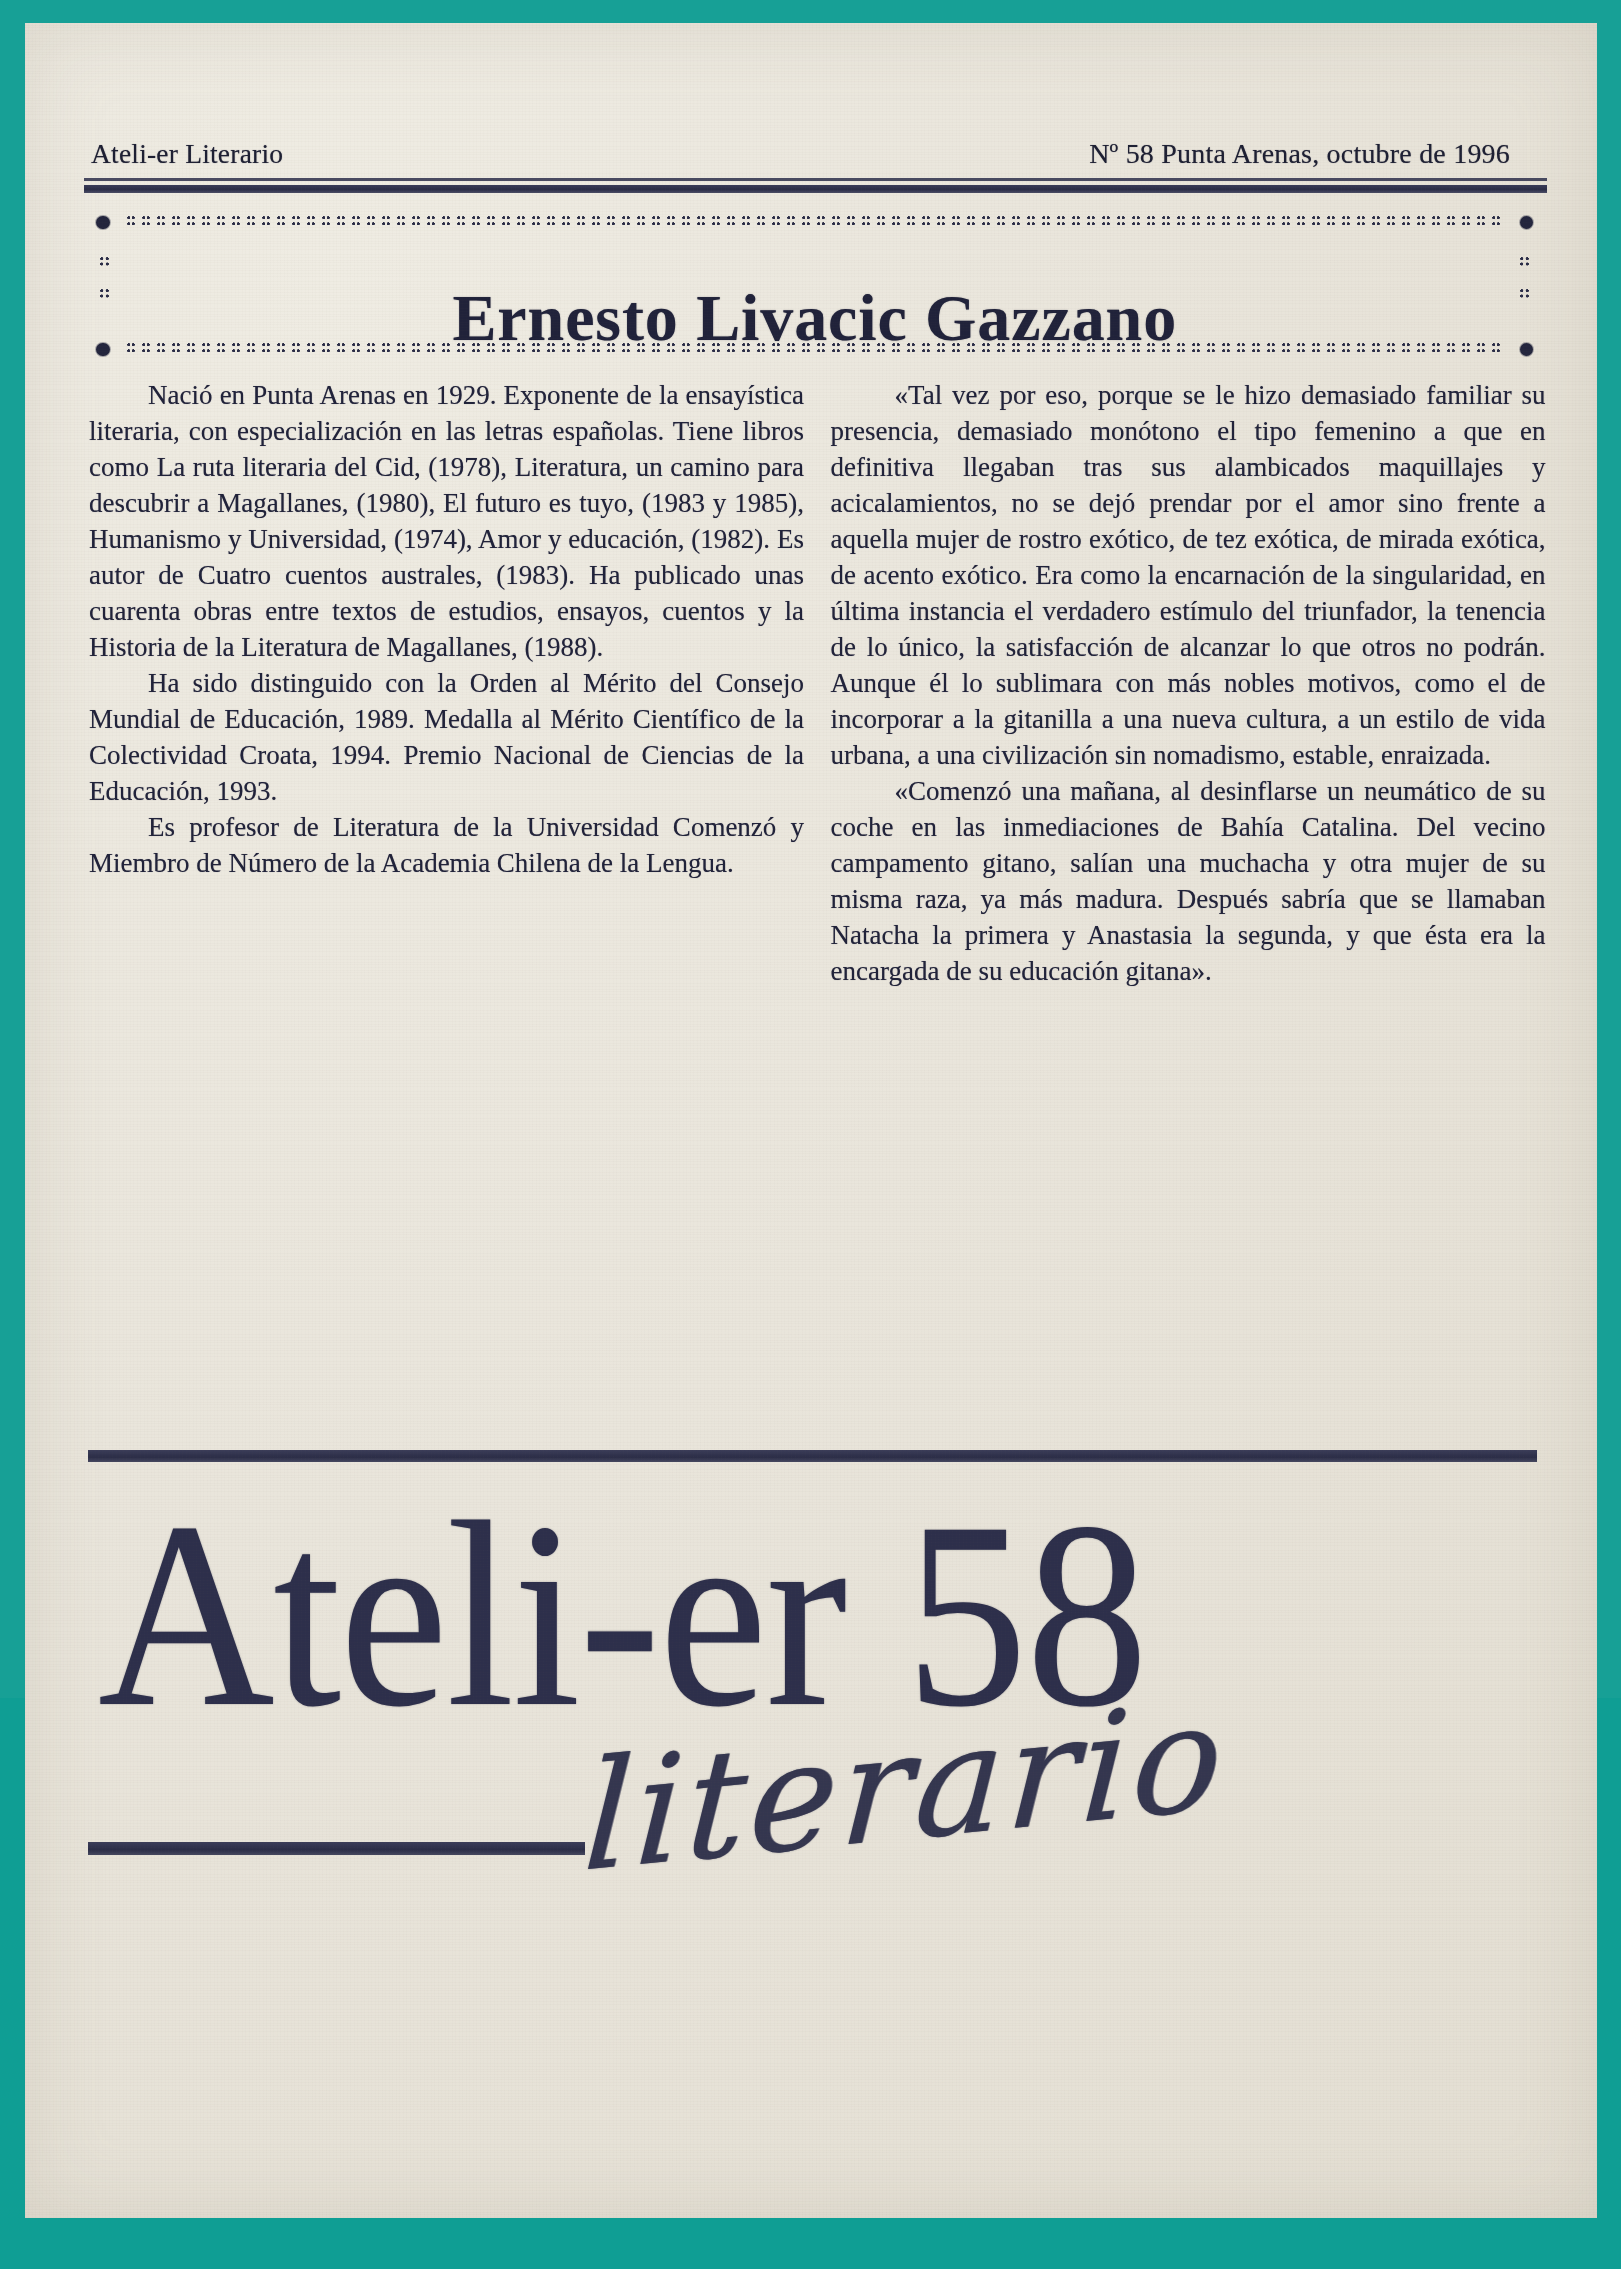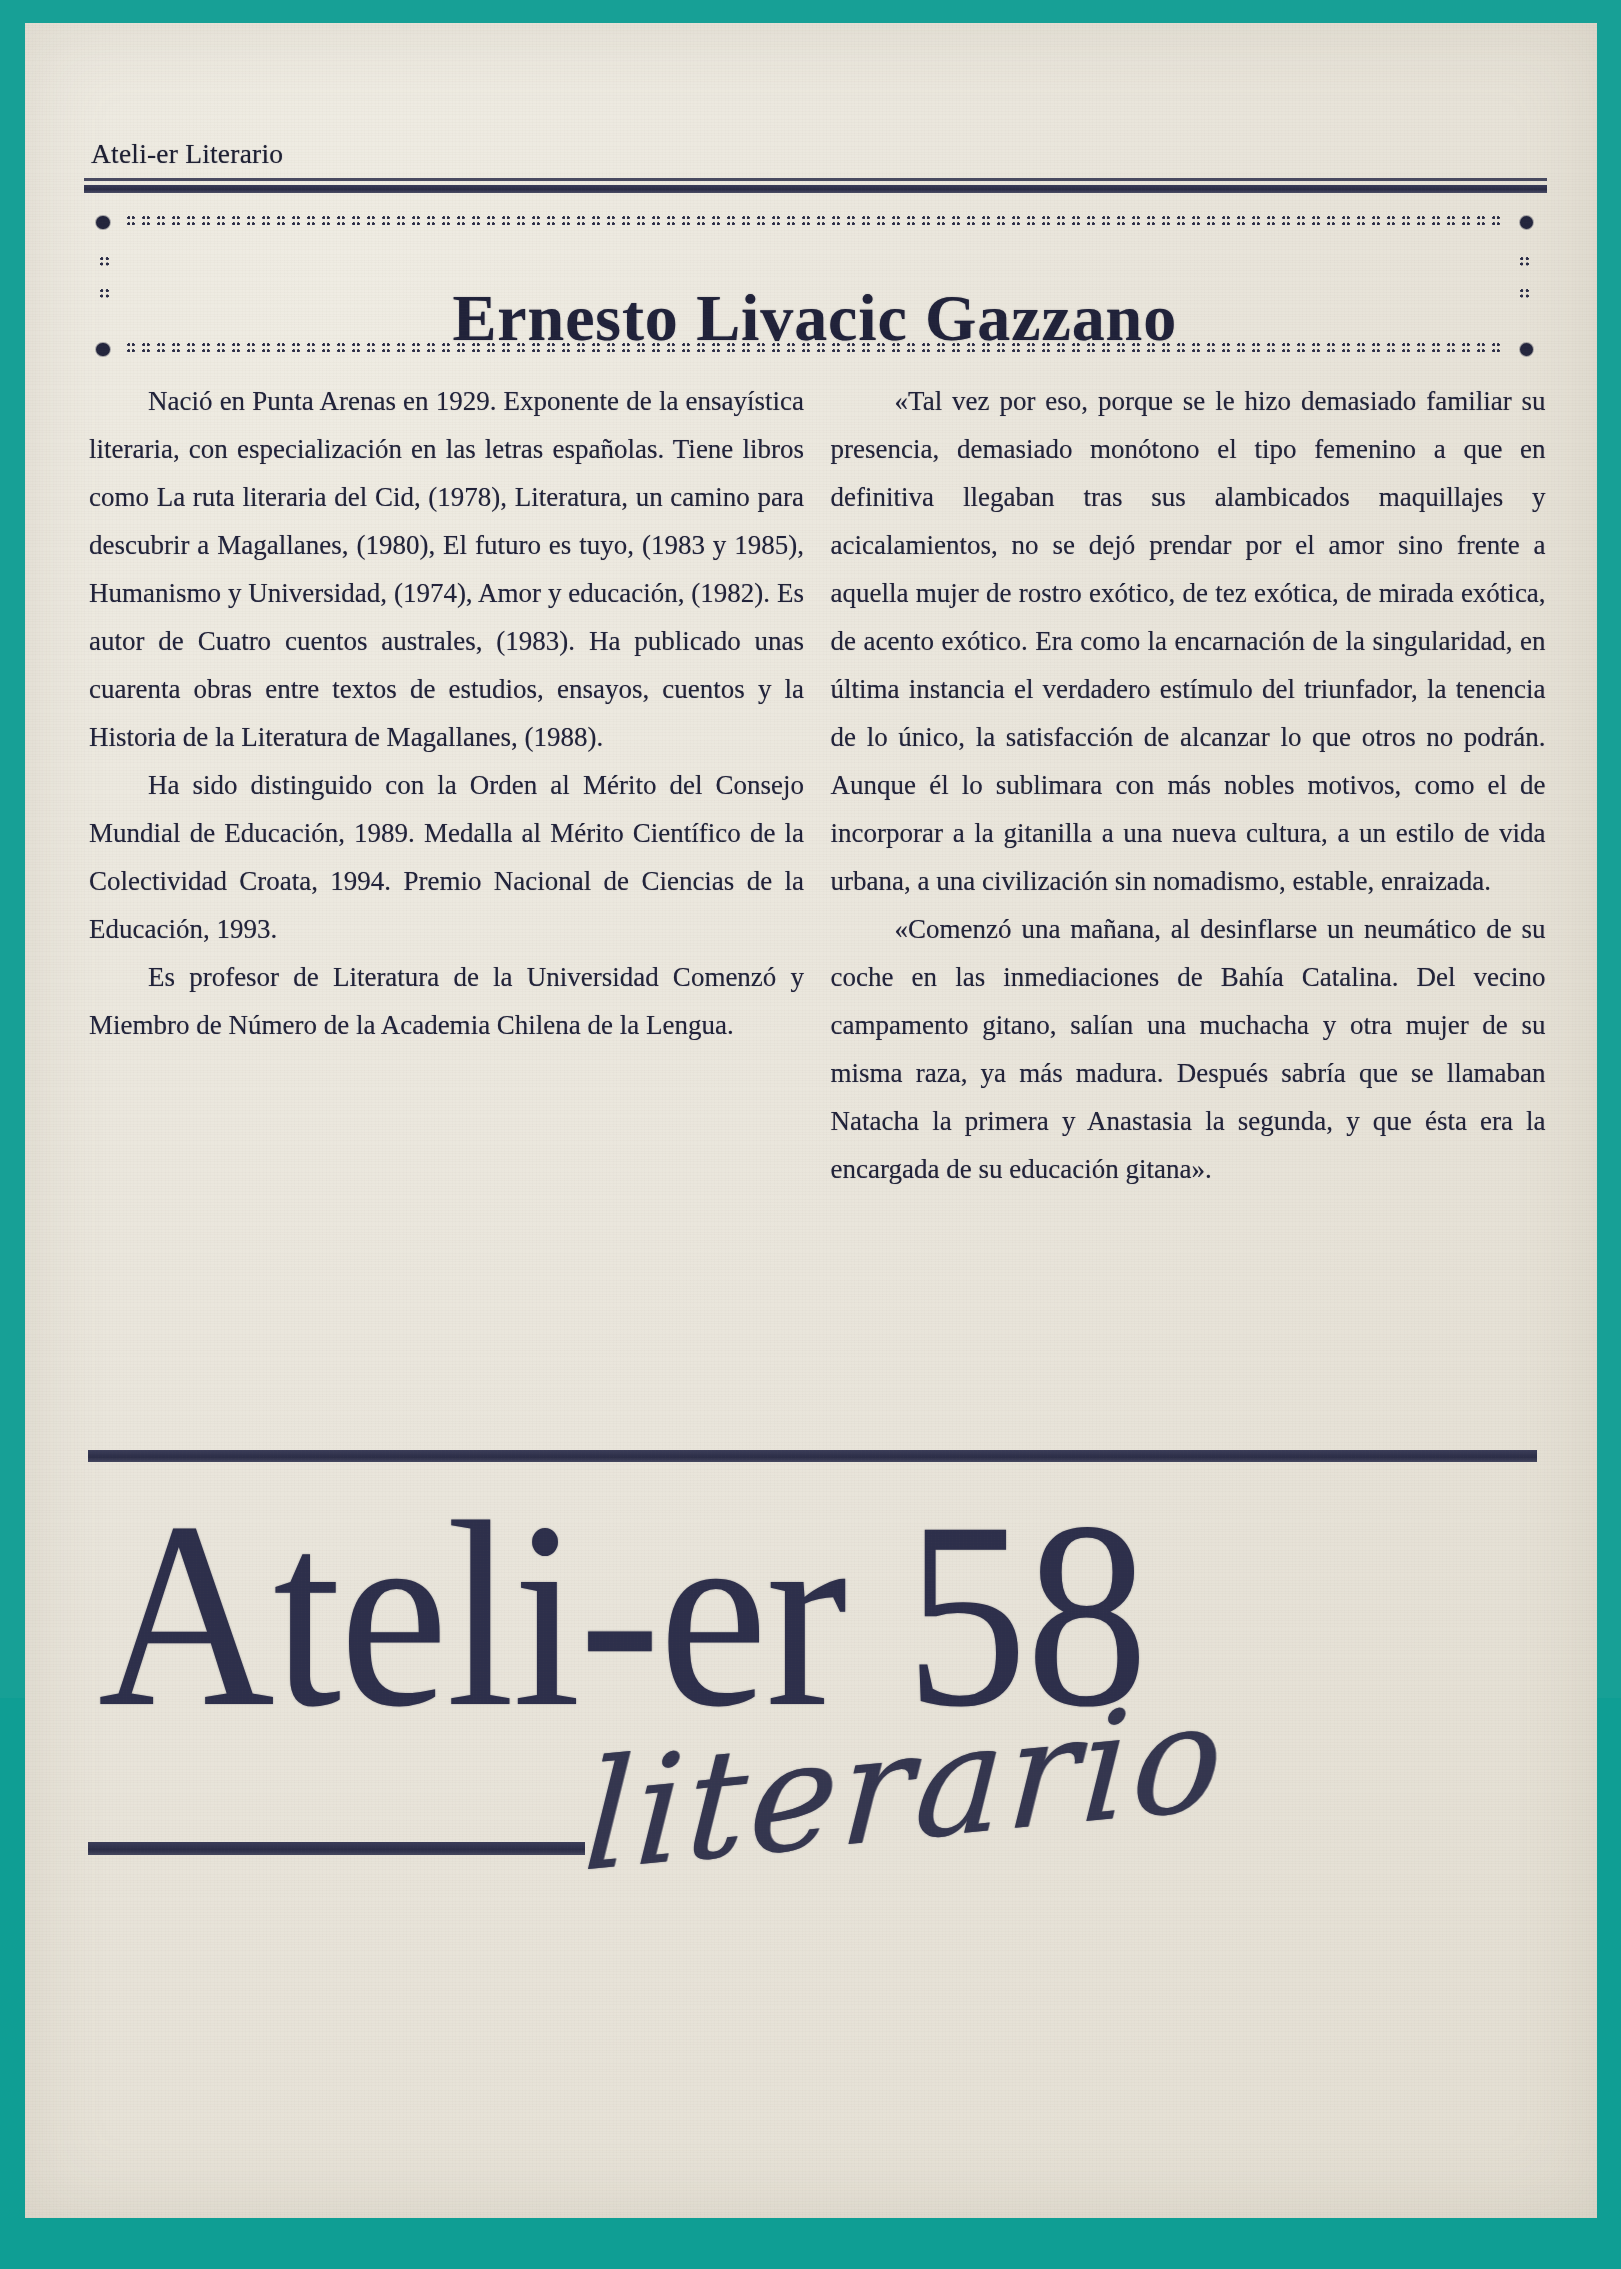--- a/index.html
+++ b/index.html
@@ -148,21 +148,21 @@
   #body-columns {
     position: relative;
     margin: 21px 12.4px 0 21px;
     display: flex;
     gap: 26.6px;
     height: 1046px;
   }
   .body-col {
     width: 50%;
     font-size: 27px;
-    line-height: 48px;
+    line-height: 36px;
     color: #20223a;
     text-align: justify;
     text-justify: inter-word;
     hyphens: none;
     text-shadow: 0 0 0.9px rgba(30,30,50,.42);
   }
   .body-col p {
     margin: 0;
     text-indent: 59px;
   }
@@ -222,20 +222,21 @@
 </style>
 </head>
 <body>
 
 <div id="scan-backdrop">
   <div id="paper-sheet">
     <div id="page-inner">
 
       <div id="running-head">
         <div class="rh-text" id="rh-left">Ateli-er Literario</div>
+        <div class="rh-text" id="rh-right">Nº 58 Punta Arenas, octubre de 1996</div>
       </div>
       <div id="head-rule-thin"></div>
       <div id="head-rule-thick"></div>
 
       <div id="headline-frame">
         <div class="dot-row" id="dot-row-top"></div>
         <div class="dot-row" id="dot-row-bottom"></div>
         <div class="dot-col" id="dot-col-left"></div>
         <div class="dot-col" id="dot-col-right"></div>
         <span class="corner-dot" id="corner-tl"></span>

